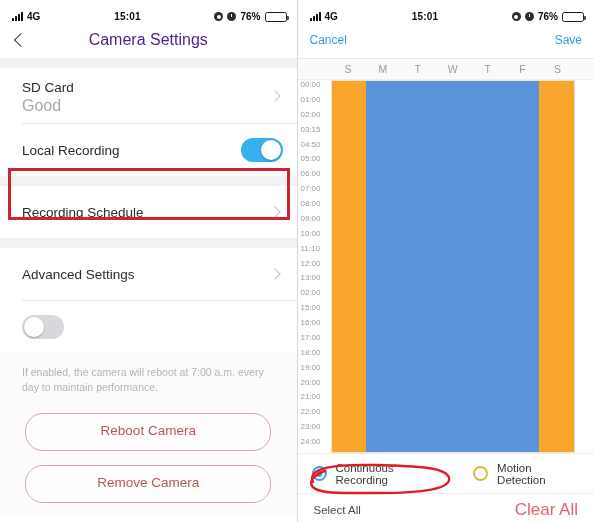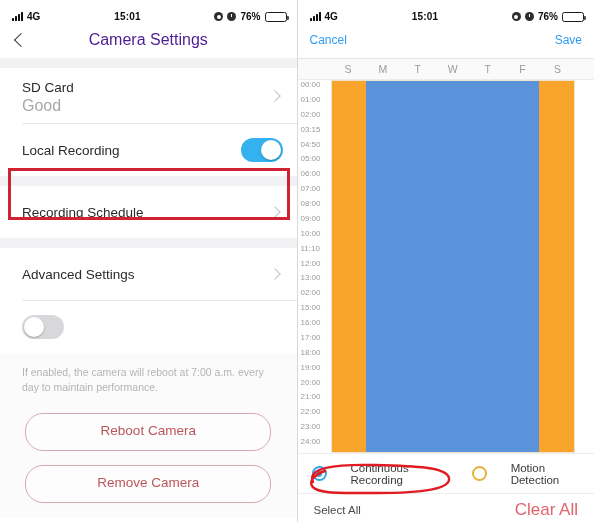--- a/index.html
+++ b/index.html
@@ -240,21 +240,21 @@
   
   .legend {
     display: flex;
     align-items: center;
     height: 40px;
     padding: 0 14px;
     box-sizing: border-box;
     position: relative;
     border-top: 1px solid #ededef;
   }
-  .legend-item { display: flex; align-items: center; gap: 24px; }
+  .legend-item { display: flex; align-items: center; gap: 9px; }
   .legend-item.second { margin-left: 28px; }
   .radio {
     width: 15px; height: 15px; border-radius: 50%;
     border: 2px solid #34a6e8;
     box-sizing: border-box;
     position: relative;
     flex: 0 0 auto;
   }
   .radio.sel::after {
     content: "";

